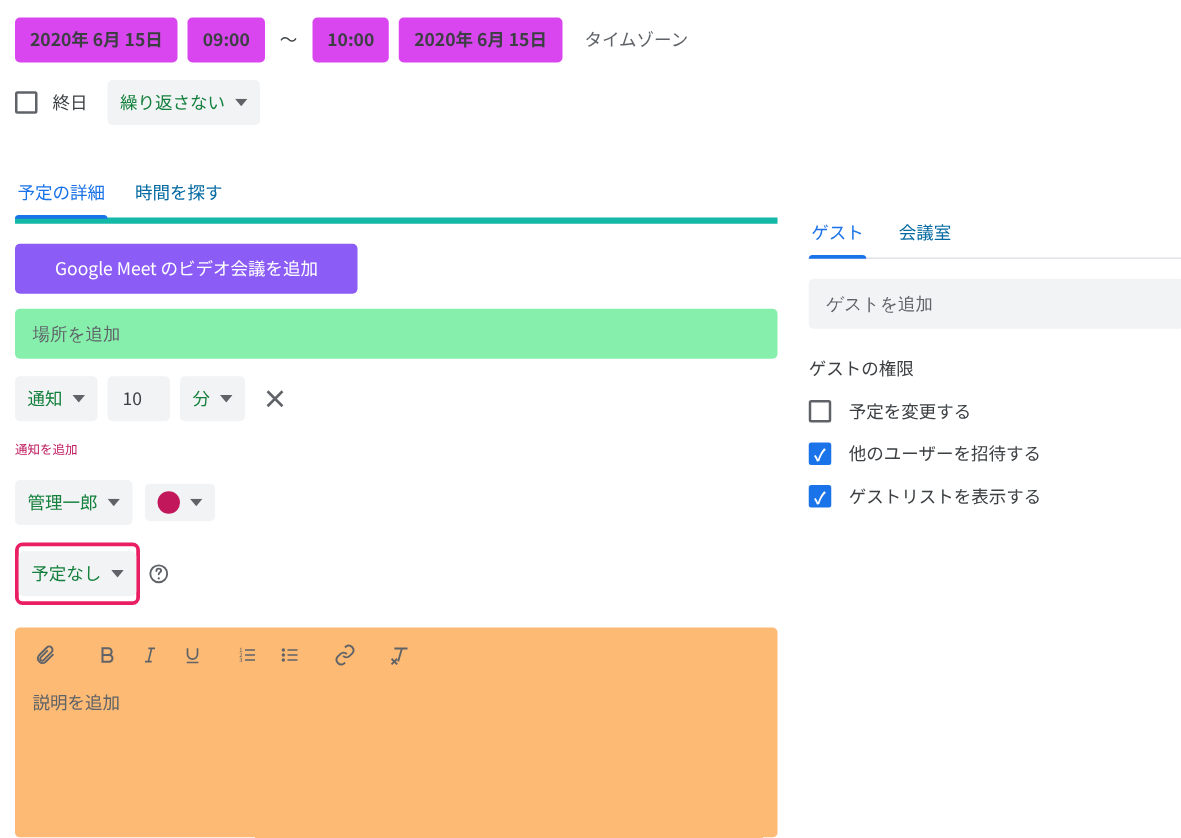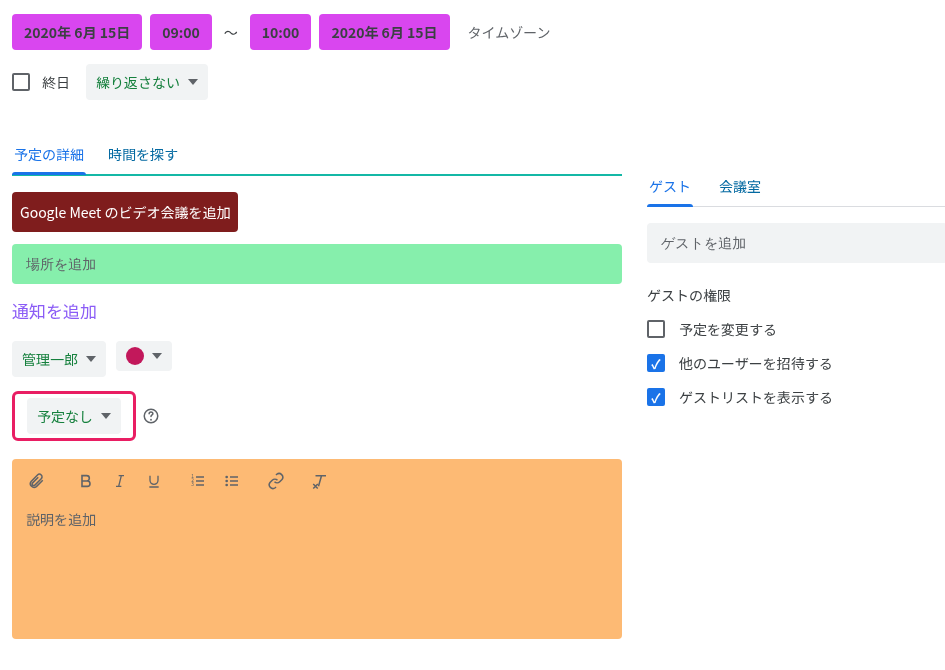--- a/index.html
+++ b/index.html
@@ -9,38 +9,38 @@
   .right-col { flex: 0 0 300px; margin-left: 25px; display: flex; flex-direction: column; }
   .title-input { font-size: 22px; font-weight: 400; color: #5f6368; border: none; outline: none; width: 100%; padding: 4px 0 6px 2px; }
   .row { display: flex; align-items: center; margin-top: 14px; gap: 8px; }
   .chip { background: #d946ef; border-radius: 4px; padding: 8px 12px; font-size: 14px; color: #3c4043; cursor: pointer; display: inline-flex; align-items: center; gap: 6px; font-weight: bold; }
   .tilde { color: #3c4043; font-size: 14px; padding: 0 4px; }
   .timezone-link { color: #5f6368; font-size: 14px; margin-left: 10px; cursor: pointer; }
   .checkbox { width: 18px; height: 18px; border: 2px solid #5f6368; border-radius: 2px; display: inline-flex; align-items: center; justify-content: center; cursor: pointer; flex-shrink: 0; }
   .checkbox.checked { background: #1a73e8; border-color: #1a73e8; color: #fff; }
   .checkbox.checked::after { content: "✓"; font-size: 13px; font-weight: bold; line-height: 1; }
   .cb-label { font-size: 14px; color: #3c4043; margin-left: 4px; }
-  .tabs { display: flex; gap: 20px; margin-top: 36px; border-bottom: 2px solid #14b8a6; }
+  .tabs { display: flex; gap: 20px; margin-top: 36px; border-bottom: 5px solid #14b8a6; }
   .tab { padding: 8px 2px 10px; font-size: 14px; color: #0369a1; cursor: pointer; position: relative; }
   .tab.active { color: #1a73e8; }
   .tab.active::after { content: ""; position: absolute; left: 0; right: 0; bottom: -1px; height: 3px; background: #1a73e8; border-radius: 3px 3px 0 0; }
-  .meet-btn { margin-top: 16px; background: #7f1d1d; color: #fff; border-radius: 4px; padding: 10px 8px; font-size: 14px; display: inline-flex; cursor: pointer; width: fit-content; }
+  .meet-btn { margin-top: 16px; background: #8b5cf6; color: #fff; border-radius: 4px; padding: 10px 32px; font-size: 14px; display: inline-flex; cursor: pointer; width: fit-content; }
   .location-input { margin-top: 12px; background: #86efac; border-radius: 4px; width: 100%; }
   .location-input input { border: none; outline: none; background: transparent; padding: 12px 14px; font-size: 14px; width: 100%; color: #3c4043; }
   .location-input input::placeholder { color: #5f6368; }
   .notif-row { display: flex; align-items: center; gap: 8px; margin-top: 14px; }
   .sel { background: #f1f3f4; border-radius: 4px; padding: 8px 10px; font-size: 14px; color: #15803d; display: inline-flex; align-items: center; gap: 8px; cursor: pointer; }
   .caret { color: #5f6368; display: inline-flex; }
   .num-field { background: #f1f3f4; border-radius: 4px; padding: 8px 12px; font-size: 14px; color: #3c4043; min-width: 50px; text-align: left; cursor: text; }
   .icon-btn { width: 20px; height: 20px; display: inline-flex; align-items: center; justify-content: center; color: #5f6368; cursor: pointer; margin-left: 6px; }
-  .link-text { font-size: 17px; color: #8b5cf6; margin-top: 14px; cursor: pointer; display: inline-block; }
-  .owner-row { display: flex; align-items: flex-start; gap: 10px; margin-top: 18px; }
+  .link-text { font-size: 10px; color: #be185d; margin-top: 14px; cursor: pointer; display: inline-block; }
+  .owner-row { display: flex; align-items: center; gap: 10px; margin-top: 18px; }
   .color-sel { background: #f1f3f4; border-radius: 4px; padding: 6px 10px; display: inline-flex; align-items: center; gap: 8px; cursor: pointer; }
   .color-dot { width: 18px; height: 18px; border-radius: 50%; }
-  .highlight-box { border: 3px solid #e91e63; border-radius: 6px; padding: 4px 12px; margin-top: 14px; display: inline-flex; gap: 8px; align-items: center; width: fit-content; position: relative; }
+  .highlight-box { border: 3px solid #e91e63; border-radius: 6px; padding: 4px 0; margin-top: 14px; display: inline-flex; gap: 8px; align-items: center; width: fit-content; position: relative; }
   .help-circle { color: #5f6368; margin-left: 6px; }
   .desc-wrap { background: #fdba74; border-radius: 4px; margin-top: 18px; height: 180px; width: 100%; display: flex; flex-direction: column; }
   .toolbar { display: flex; align-items: center; gap: 2px; padding: 8px 8px 6px; }
   .tbtn { width: 32px; height: 28px; display: inline-flex; align-items: center; justify-content: center; color: #5f6368; cursor: pointer; border-radius: 4px; }
   .tbtn.small-gap { margin-right: 6px; }
   .divider-gap { width: 8px; }
   .desc-input { flex: 1; padding: 8px 14px; }
   .desc-input span { color: #5f6368; font-size: 14px; }
   
   .save-btn { align-self: flex-end; background: #1a73e8; color: #fff; border-radius: 4px; padding: 8px 18px; font-size: 14px; cursor: pointer; display: inline-flex; height: 18px; align-items: center; visibility: hidden; }
@@ -94,20 +94,44 @@
       <div class="tab active">予定の詳細</div>
       <div class="tab">時間を探す</div>
     </div>
 
     <div class="meet-btn">Google Meet のビデオ会議を追加</div>
 
     <div class="location-input">
       <input placeholder="場所を追加" style="">
     </div>
 
+    <div class="notif-row">
+      <div class="sel">
+        <span>通知</span>
+        <span class="caret">
+          <svg width="10" height="6" viewBox="0 0 10 6">
+              <path d="M0 0l5 6 5-6z" fill="#5f6368"></path>
+            </svg>
+        </span>
+      </div>
+      <div class="num-field">10</div>
+      <div class="sel">
+        <span>分</span>
+        <span class="caret">
+          <svg width="10" height="6" viewBox="0 0 10 6">
+              <path d="M0 0l5 6 5-6z" fill="#5f6368"></path>
+            </svg>
+        </span>
+      </div>
+      <span class="icon-btn">
+        <svg width="14" height="14" viewBox="0 0 14 14">
+            <path d="M1 1l12 12M13 1L1 13" stroke="#5f6368" stroke-width="2" fill="none"></path>
+          </svg>
+      </span>
+    </div>
 
     <span class="link-text">通知を追加</span>
 
     <div class="owner-row">
       <div class="sel">
         <span>管理一郎</span>
         <span class="caret">
             <svg width="10" height="6" viewBox="0 0 10 6">
               <path d="M0 0l5 6 5-6z" fill="#5f6368"></path>
             </svg>

